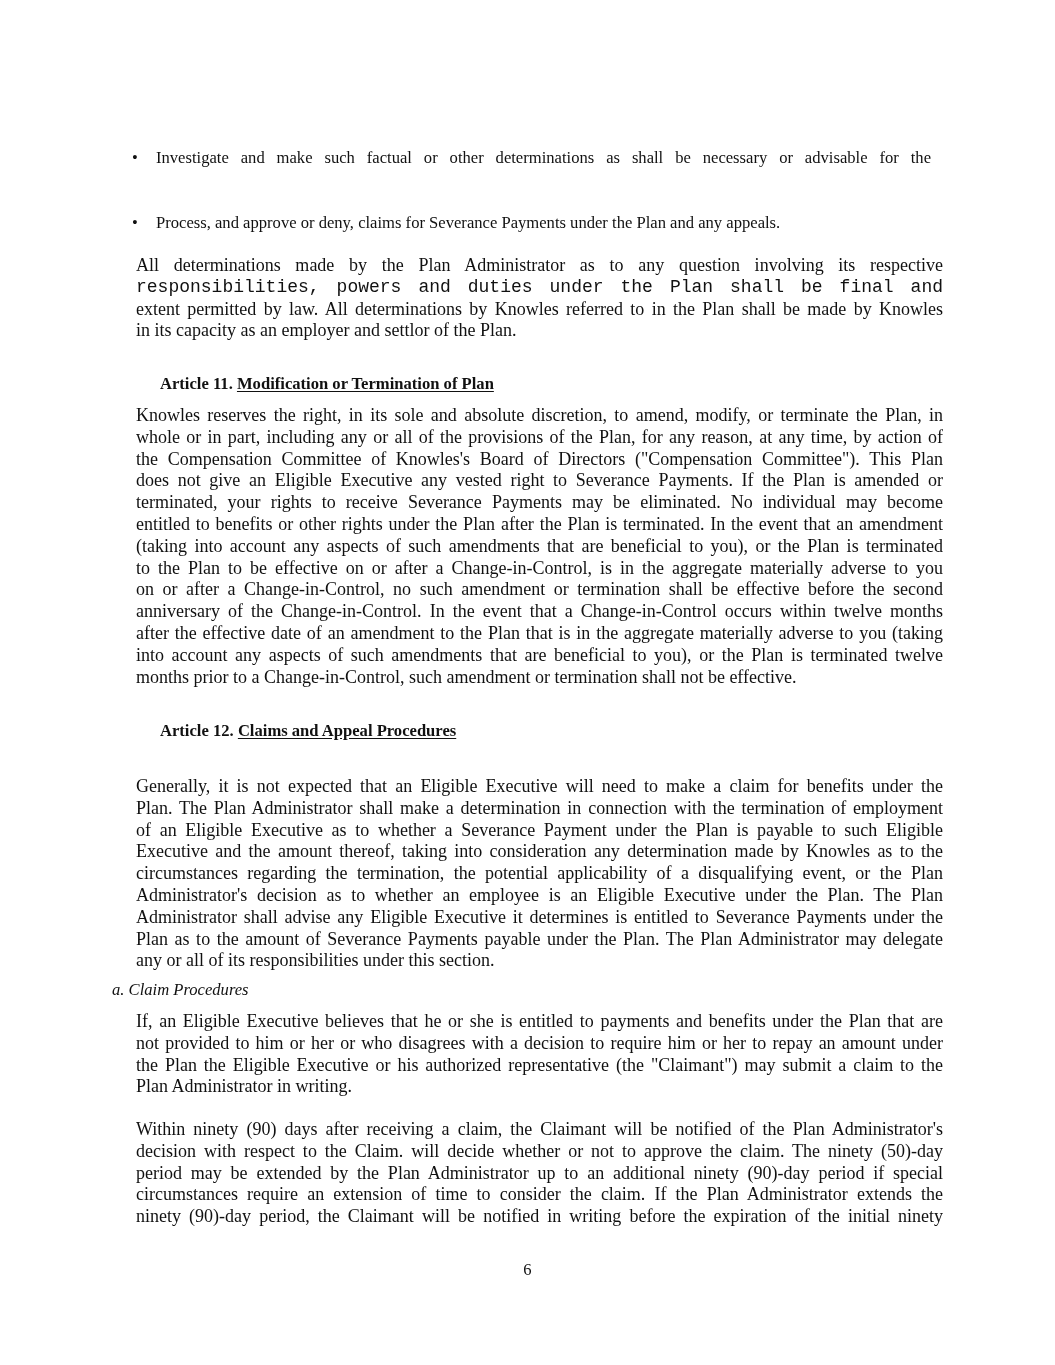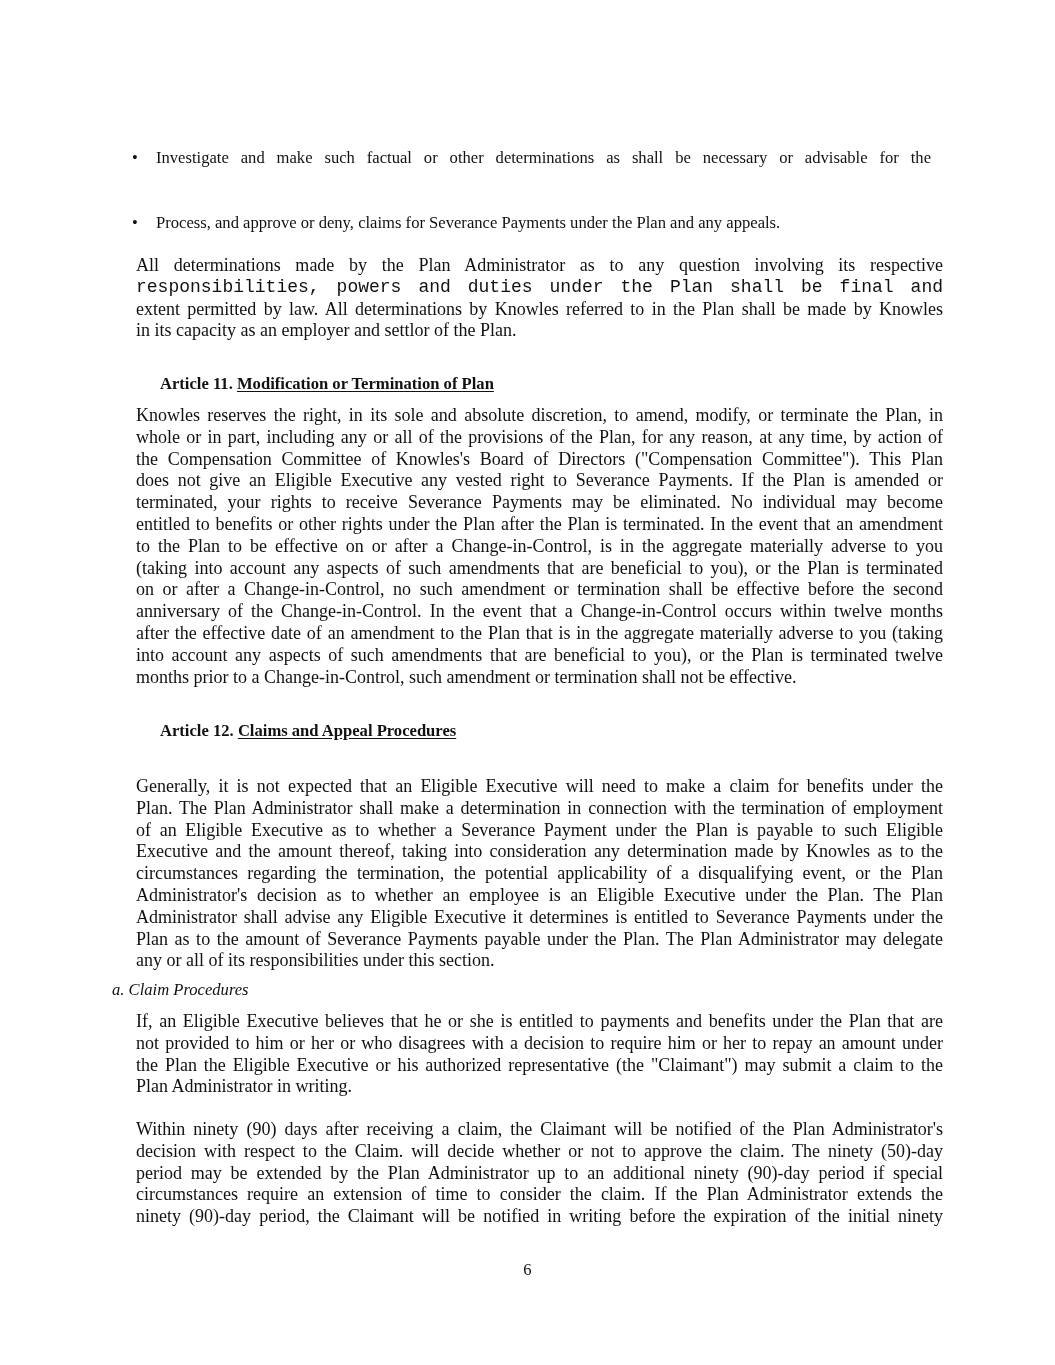--- a/index.html
+++ b/index.html
@@ -50,22 +50,22 @@
     <span>Article 11. </span><span class="u">Modification or Termination of Plan</span>
   </div>
 
   <div class="block" style="top:405px;">
     <span class="line" style="white-space: normal; overflow: hidden;">Knowles reserves the right, in its sole and absolute discretion, to amend, modify, or terminate the Plan, in</span>
     <span class="line" style="white-space: normal; overflow: hidden;">whole or in part, including any or all of the provisions of the Plan, for any reason, at any time, by action of</span>
     <span class="line" style="white-space: normal; overflow: hidden;">the Compensation Committee of Knowles's Board of Directors ("Compensation Committee"). This Plan</span>
     <span class="line" style="white-space: normal; overflow: hidden;">does not give an Eligible Executive any vested right to Severance Payments. If the Plan is amended or</span>
     <span class="line" style="white-space: normal; overflow: hidden;">terminated, your rights to receive Severance Payments may be eliminated. No individual may become</span>
     <span class="line" style="white-space: normal; overflow: hidden;">entitled to benefits or other rights under the Plan after the Plan is terminated. In the event that an amendment</span>
+    <span class="line" style="white-space: normal; overflow: hidden;">(taking into account any aspects of such amendments that are beneficial to you), or the Plan is terminated</span>
     <span class="line" style="white-space: normal; overflow: hidden;">to the Plan to be effective on or after a Change-in-Control, is in the aggregate materially adverse to you</span>
-    <span class="line" style="white-space: normal; overflow: hidden;">(taking into account any aspects of such amendments that are beneficial to you), or the Plan is terminated</span>
     <span class="line" style="white-space: normal; overflow: hidden;">on or after a Change-in-Control, no such amendment or termination shall be effective before the second</span>
     <span class="line" style="white-space: normal; overflow: hidden;">anniversary of the Change-in-Control. In the event that a Change-in-Control  occurs within twelve months</span>
     <span class="line" style="white-space: normal; overflow: hidden;">after the effective date of an amendment to the Plan that is in the aggregate materially adverse to you (taking</span>
     <span class="line" style="white-space: normal; overflow: hidden;">into account any aspects of such amendments that are beneficial to you), or the Plan is terminated twelve</span>
     <span class="line last">months prior to a Change-in-Control, such amendment or termination shall not be effective.</span>
   </div>
 
   <div class="heading" style="top:720px;">
     <span>Article 12. </span><span class="u">Claims and Appeal Procedures</span>
   </div>

